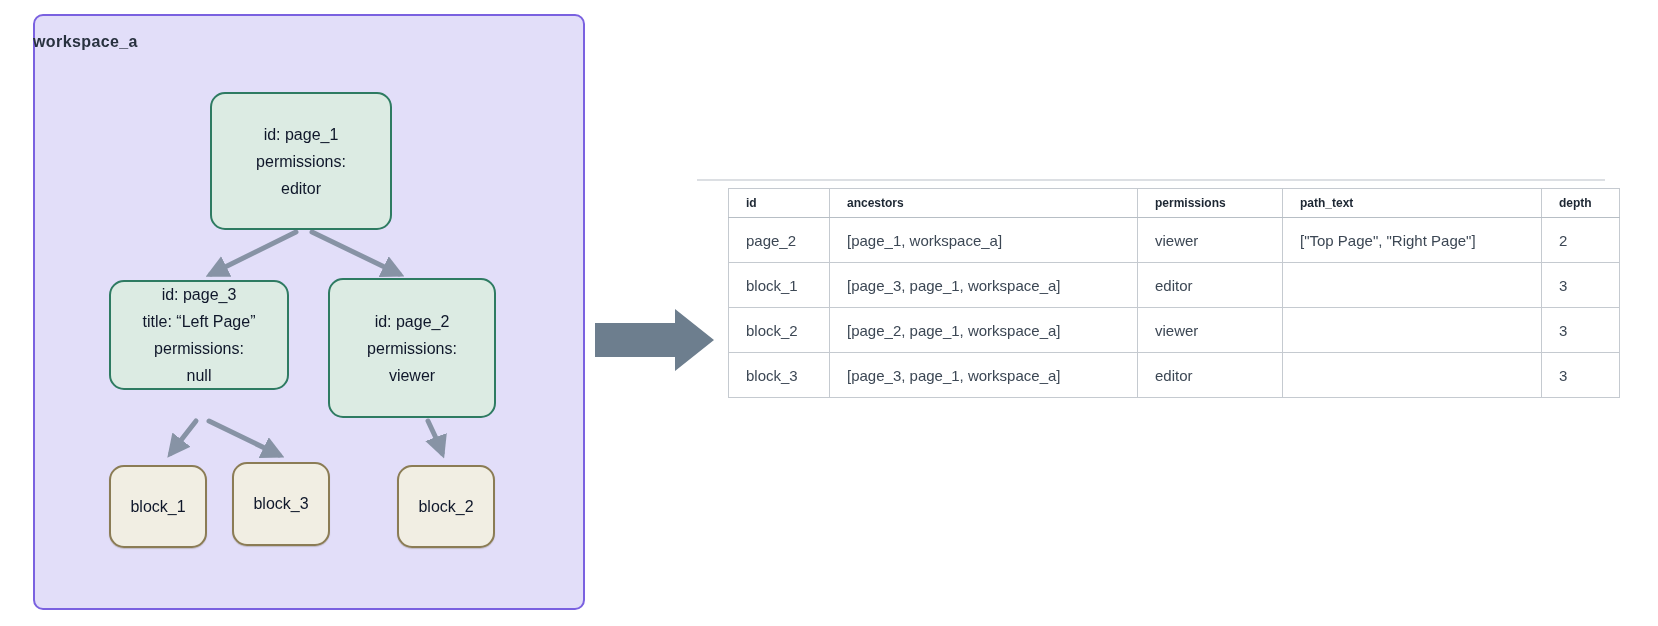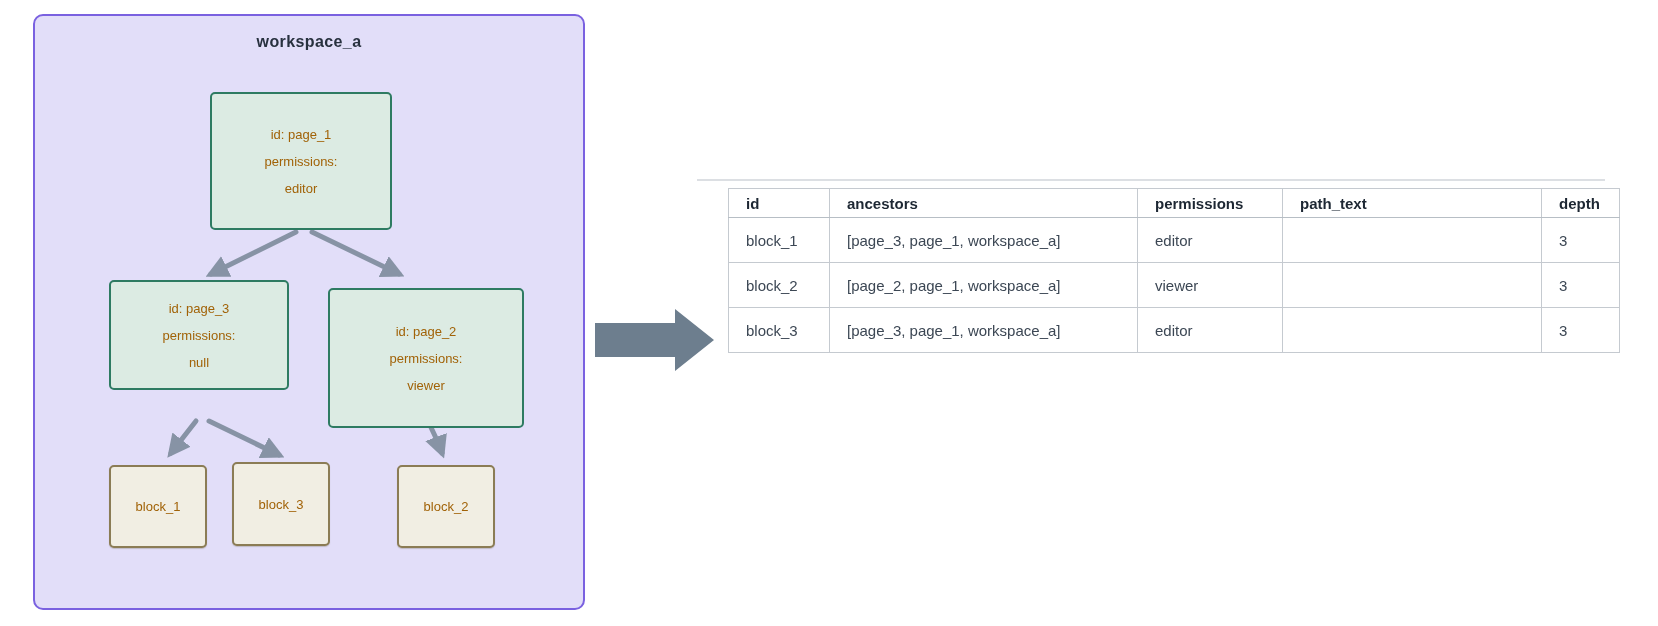--- a/index.html
+++ b/index.html
@@ -6,42 +6,42 @@
   html, body { width: 1658px; height: 626px; background: #ffffff; }
   body { position: relative; overflow: hidden; font-family: "Liberation Sans", sans-serif; }
 
   
   .workspace-panel {
     position: absolute; left: 33px; top: 14px; width: 552px; height: 596px;
     background: #e2def9; border: 2.5px solid #7a61e0; border-radius: 10px;
   }
   .workspace-title {
     position: absolute; left: 33px; top: 33px; width: 552px;
-    text-align: center; font-size: 16px; font-weight: bold; color: #28313f;
+    font-size: 16px; font-weight: bold; color: #28313f;
     letter-spacing: 0.4px;
   }
 
   
   .node {
-    position: absolute; border-radius: 5px; text-align: center;
-    color: #a16207; font-size: 13px;
+    position: absolute; border-radius: 15px; text-align: center;
+    color: #0f172a; font-size: 16px;
   }
   .node.page {
     background: #dcebe3; border: 2px solid #2e7b62;
     display: flex; flex-direction: column; justify-content: center;
     line-height: 27px;
   }
   .node.block {
     background: #f1eee3; border: 2px solid #8b7c55;
     display: flex; align-items: center; justify-content: center;
     box-shadow: 0 1px 1px rgba(90,80,40,0.25);
   }
   #node-page-1 { left: 210px; top: 92px;  width: 182px; height: 138px; }
   #node-page-3 { left: 109px; top: 280px; width: 180px; height: 110px; }
-  #node-page-2 { left: 328px; top: 288px; width: 196px; height: 140px; align-items: center; }
+  #node-page-2 { left: 328px; top: 278px; width: 168px; height: 140px; align-items: center; }
   #node-block-1 { left: 109px; top: 465px; width: 98px; height: 83px; }
   #node-block-3 { left: 232px; top: 462px; width: 98px; height: 84px; }
   #node-block-2 { left: 397px; top: 465px; width: 98px; height: 83px; }
 
   .edges-svg { position: absolute; left: 0; top: 0; width: 1658px; height: 626px; pointer-events: none; }
   .edge { stroke: #8793a5; stroke-width: 5; fill: none; stroke-linecap: round; }
 
   
   .flow-arrow-svg { position: absolute; left: 0; top: 0; width: 1658px; height: 626px; pointer-events: none; }
 
@@ -55,21 +55,21 @@
   .result-table {
     position: absolute; left: 728px; top: 188px; width: 891px;
     border-collapse: collapse; table-layout: fixed;
     background: #ffffff; font-size: 15px;
   }
   .result-table th, .result-table td {
     border: 1px solid #c5cad0; text-align: left; padding: 0 0 0 17px;
     overflow: hidden; white-space: nowrap;
   }
   .result-table th {
-    height: 29px; font-weight: bold; color: #1d2733; font-size: 15px;
+    height: 29px; font-weight: bold; color: #1d2733; font-size: 12px;
     border-bottom-color: #b7bec5;
   }
   .result-table td { height: 45px; color: #3c4754; }
 </style>
 </head>
 <body>
 
 <div class="workspace-panel"></div>
 <div class="workspace-title">workspace_a</div>
 
@@ -87,20 +87,21 @@
 </svg>
 
 <div class="node page" id="node-page-1">
   <div>id: page_1</div>
   <div>permissions:</div>
   <div>editor</div>
 </div>
 
 <div class="node page" id="node-page-3">
   <div>id: page_3</div>
+  <div>title: “Left Page”</div>
   <div>permissions:</div>
   <div>null</div>
 </div>
 
 <div class="node page" id="node-page-2">
   <div>id: page_2</div>
   <div>permissions:</div>
   <div>viewer</div>
 </div>
 
@@ -132,20 +133,27 @@
     <tr>
       <th>id</th>
       <th>ancestors</th>
       <th>permissions</th>
       <th>path_text</th>
       <th>depth</th>
     </tr>
   </thead>
   <tbody>
     <tr>
+      <td>page_2</td>
+      <td>[page_1, workspace_a]</td>
+      <td>viewer</td>
+      <td>["Top Page", "Right Page"]</td>
+      <td>2</td>
+    </tr>
+    <tr>
       <td>block_1</td>
       <td>[page_3, page_1, workspace_a]</td>
       <td>editor</td>
       <td></td>
       <td>3</td>
     </tr>
     <tr>
       <td>block_2</td>
       <td>[page_2, page_1, workspace_a]</td>
       <td>viewer</td>

